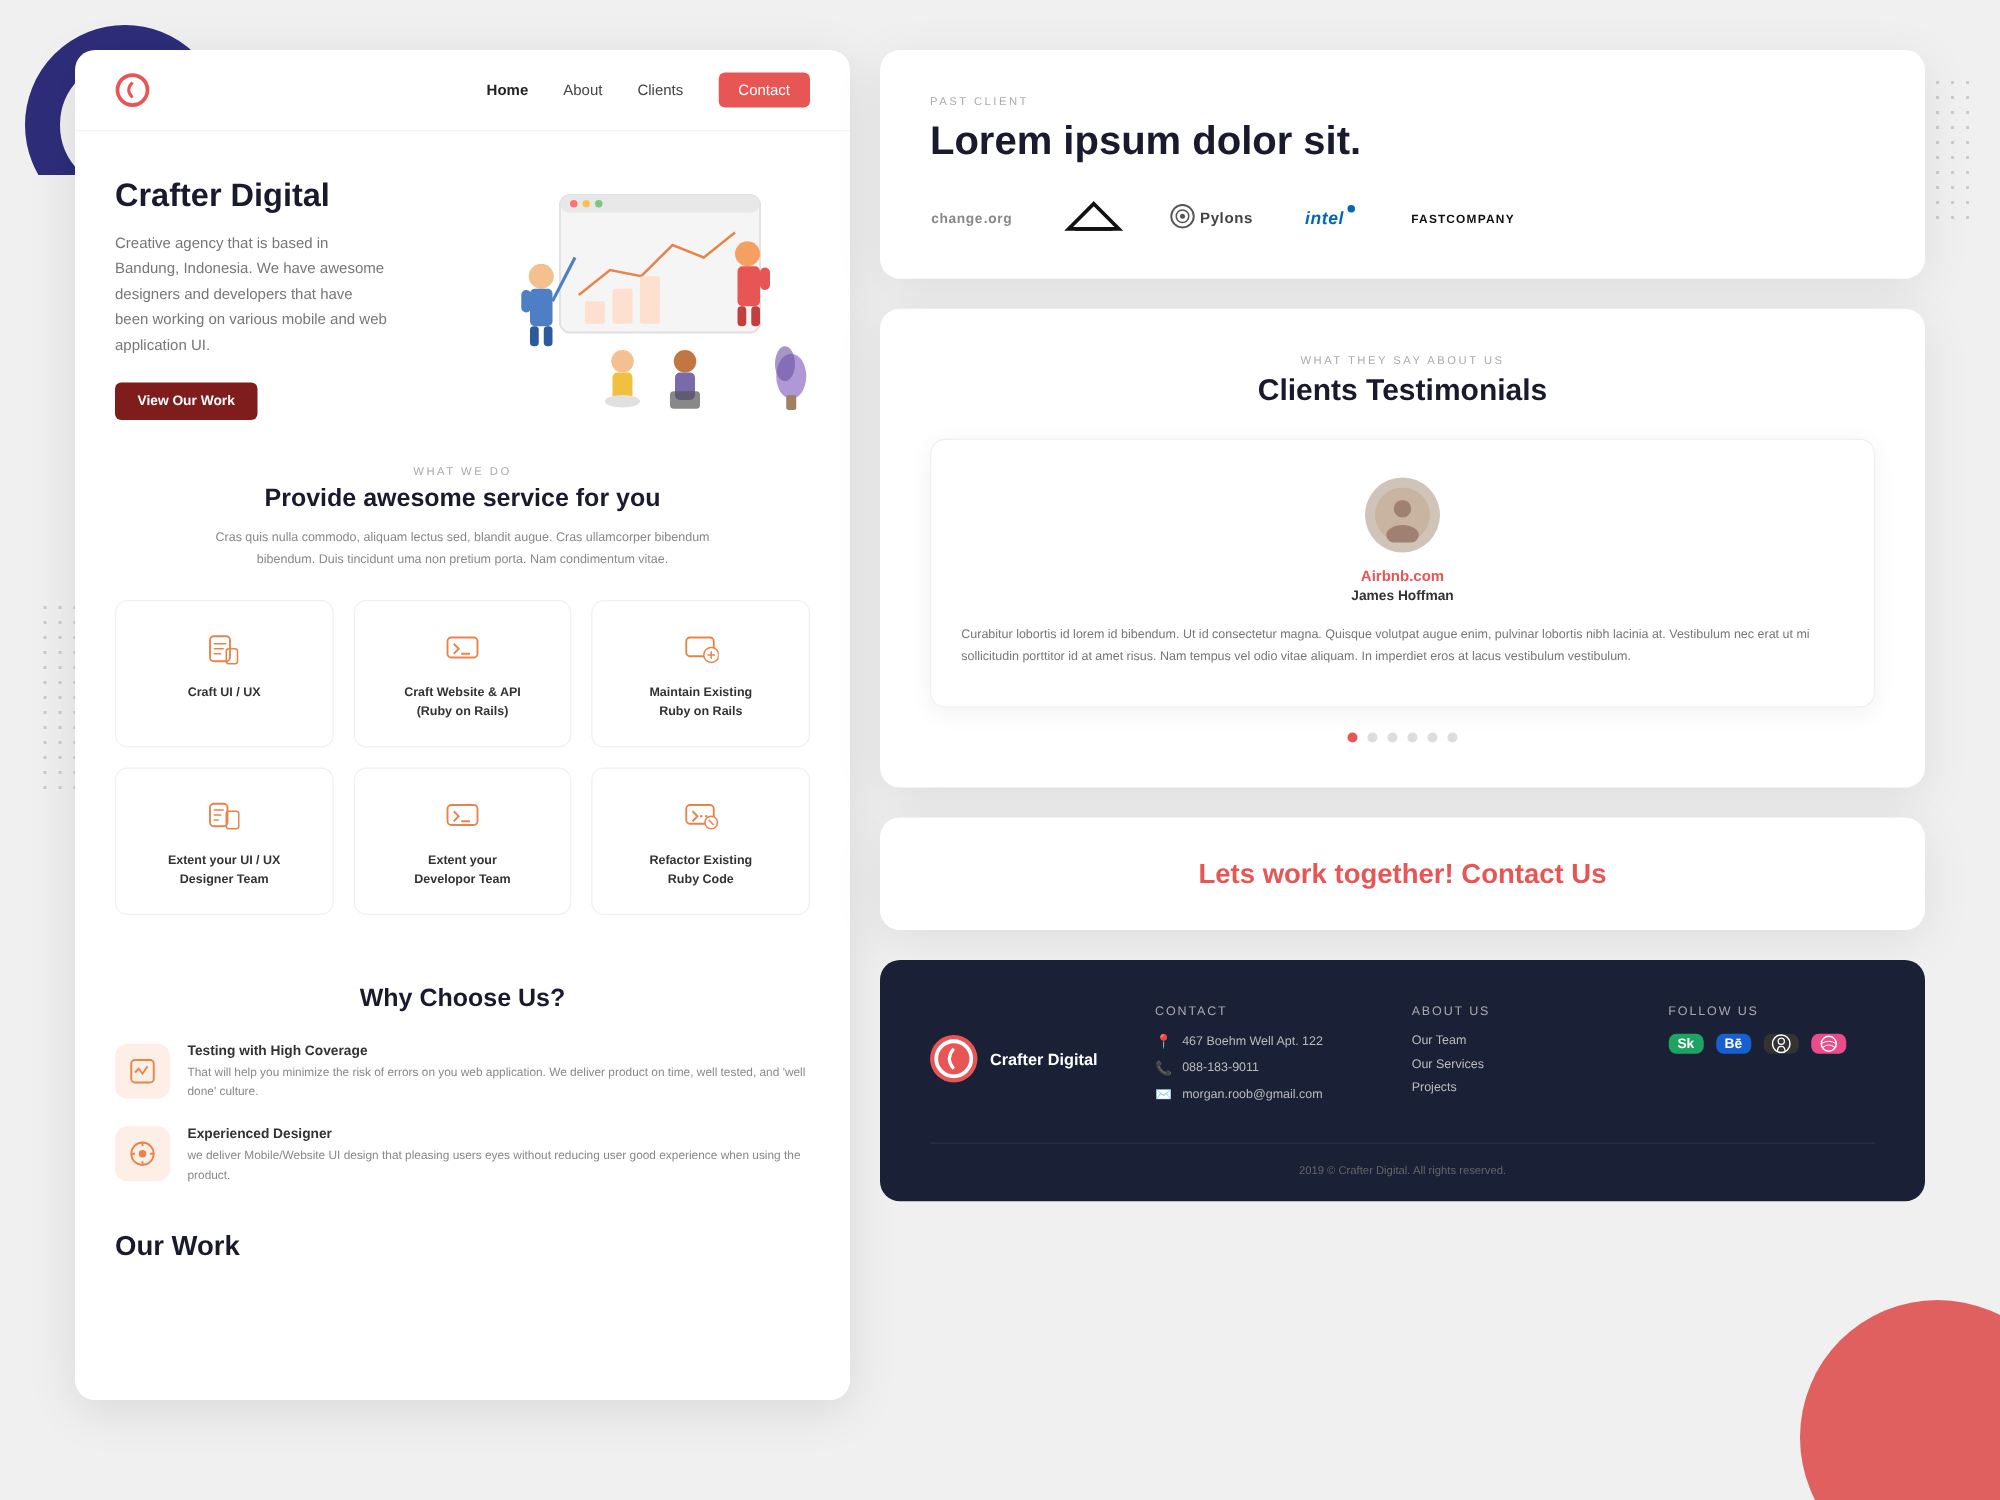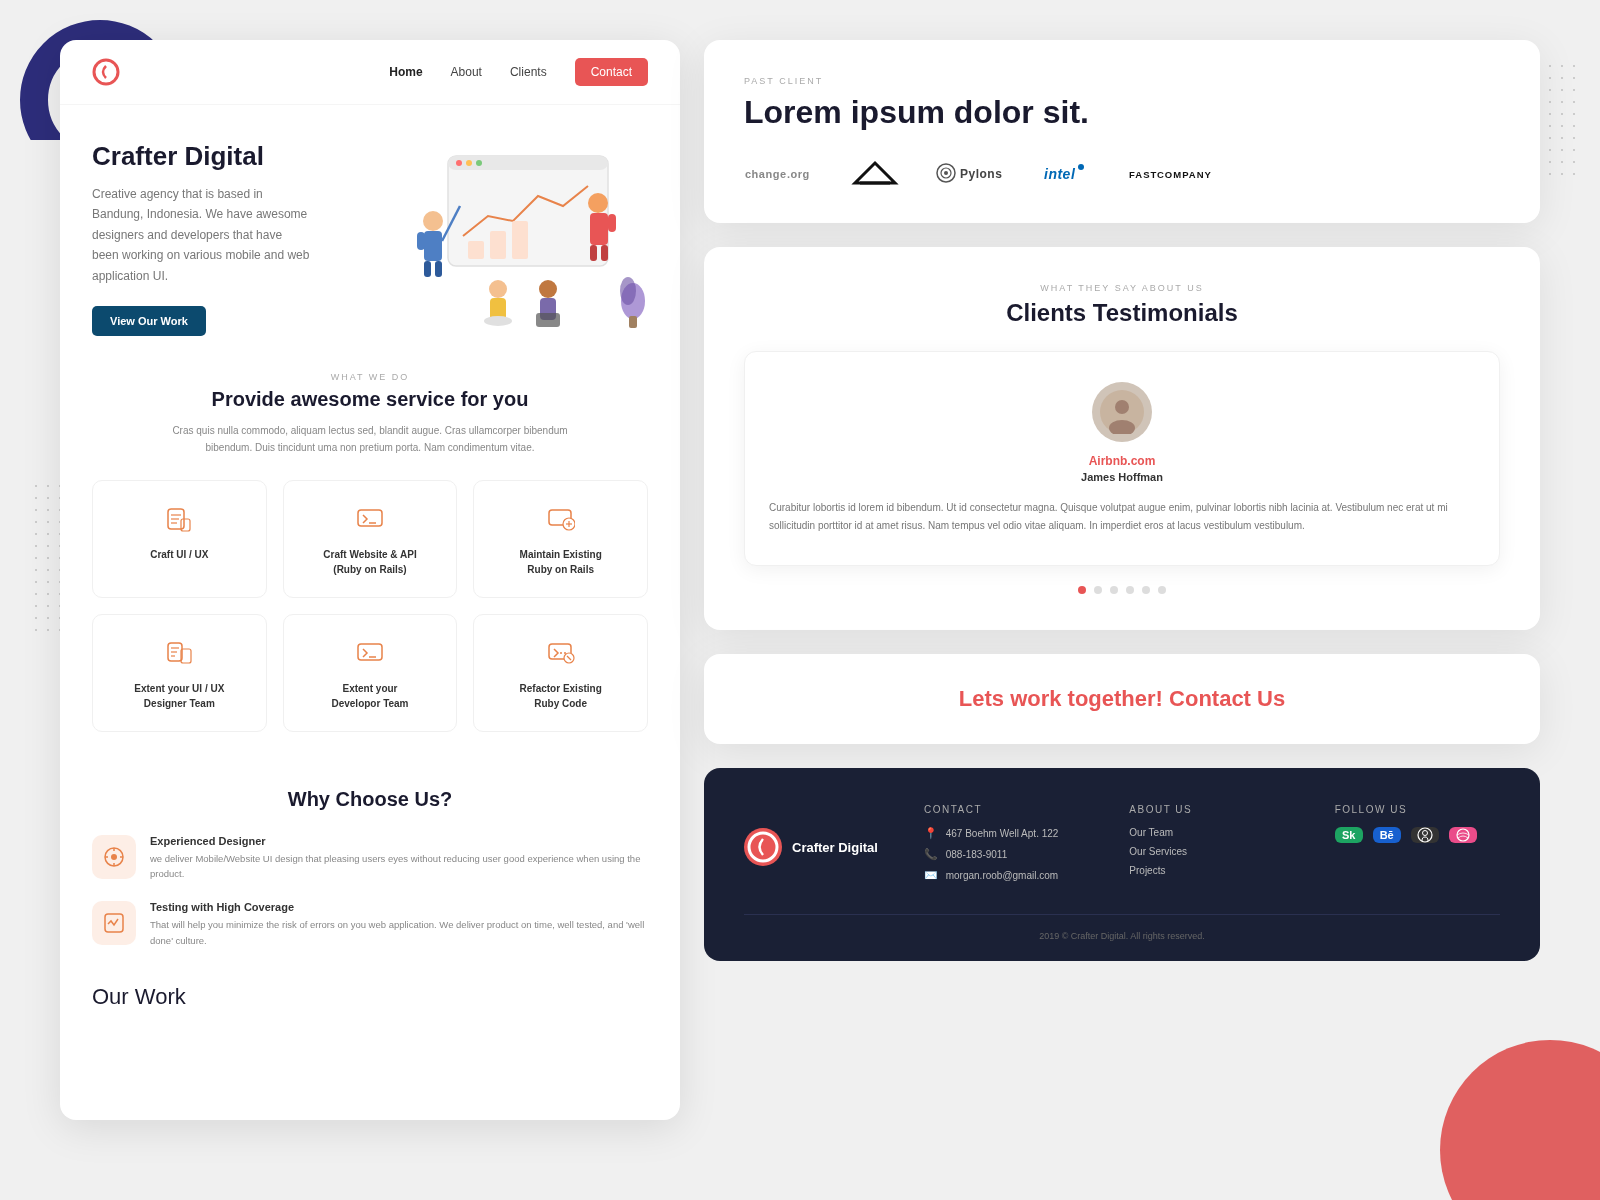--- a/index.html
+++ b/index.html
@@ -130,21 +130,21 @@
       margin-bottom: 12px;
     }
     .hero-desc {
       font-size: 12px;
       color: #777;
       line-height: 1.7;
       margin-bottom: 20px;
       max-width: 220px;
     }
     .hero-btn {
-      background: #0c4a6e;
+      background: #7f1d1d;
       color: #fff;
       border: none;
       border-radius: 5px;
       padding: 9px 18px;
       font-size: 11px;
       cursor: pointer;
       font-weight: 600;
     }
     .hero-image {
       width: 260px;
@@ -257,21 +257,21 @@
       color: #888;
       line-height: 1.6;
     }
 
     
     .our-work-section {
       padding: 16px 32px 24px;
     }
     .our-work-title {
       font-size: 22px;
-      font-weight: 400;
+      font-weight: 700;
       color: #1a1a2e;
       margin-bottom: 4px;
     }
 
     
     .right-panel {
       flex: 1;
       display: flex;
       flex-direction: column;
       gap: 24px;
@@ -643,46 +643,46 @@
             </svg>
         </div>
         <div class="service-name" style="white-space:pre-line">Refactor Existing
 Ruby Code</div>
       </div>
     </div>
 
     <div class="why-section">
       <h2 class="why-title">Why Choose Us?</h2>
       <div class="why-items">
+        <div class="why-item">
+          <div class="why-item-icon">
+            <svg width="22" height="22" viewBox="0 0 22 22">
+                <rect x="2" y="2" width="18" height="18" rx="3" fill="none" stroke="#e8834a" stroke-width="1.5"></rect>
+                <polyline points="5,12 8,9 11,13 15,7" fill="none" stroke="#e8834a" stroke-width="1.5"></polyline>
+              </svg>
+          </div>
+          <div class="why-item-text">
+            <div class="why-item-title">Testing with High Coverage</div>
+            <div class="why-item-desc">That will help you minimize the risk of errors on you web application. We deliver product on time, well tested, and 'well done' culture.</div>
+          </div>
+        </div>
         <div class="why-item">
           <div class="why-item-icon">
             <svg width="22" height="22" viewBox="0 0 22 22">
                 <circle cx="11" cy="11" r="9" fill="none" stroke="#e8834a" stroke-width="1.5"></circle>
                 <circle cx="11" cy="11" r="3" fill="#e8834a"></circle>
                 <line x1="11" y1="2" x2="11" y2="5" stroke="#e8834a" stroke-width="1.5"></line>
                 <line x1="11" y1="17" x2="11" y2="20" stroke="#e8834a" stroke-width="1.5"></line>
                 <line x1="2" y1="11" x2="5" y2="11" stroke="#e8834a" stroke-width="1.5"></line>
                 <line x1="17" y1="11" x2="20" y2="11" stroke="#e8834a" stroke-width="1.5"></line>
               </svg>
           </div>
           <div class="why-item-text">
             <div class="why-item-title">Experienced Designer</div>
             <div class="why-item-desc">we deliver Mobile/Website UI design that pleasing users eyes without reducing user good experience when using the product.</div>
-          </div>
-        </div>
-        <div class="why-item">
-          <div class="why-item-icon">
-            <svg width="22" height="22" viewBox="0 0 22 22">
-                <rect x="2" y="2" width="18" height="18" rx="3" fill="none" stroke="#e8834a" stroke-width="1.5"></rect>
-                <polyline points="5,12 8,9 11,13 15,7" fill="none" stroke="#e8834a" stroke-width="1.5"></polyline>
-              </svg>
-          </div>
-          <div class="why-item-text">
-            <div class="why-item-title">Testing with High Coverage</div>
-            <div class="why-item-desc">That will help you minimize the risk of errors on you web application. We deliver product on time, well tested, and 'well done' culture.</div>
           </div>
         </div>
       </div>
     </div>
 
     <div class="our-work-section">
       <h2 class="our-work-title">Our Work</h2>
     </div>
 
   </div>

